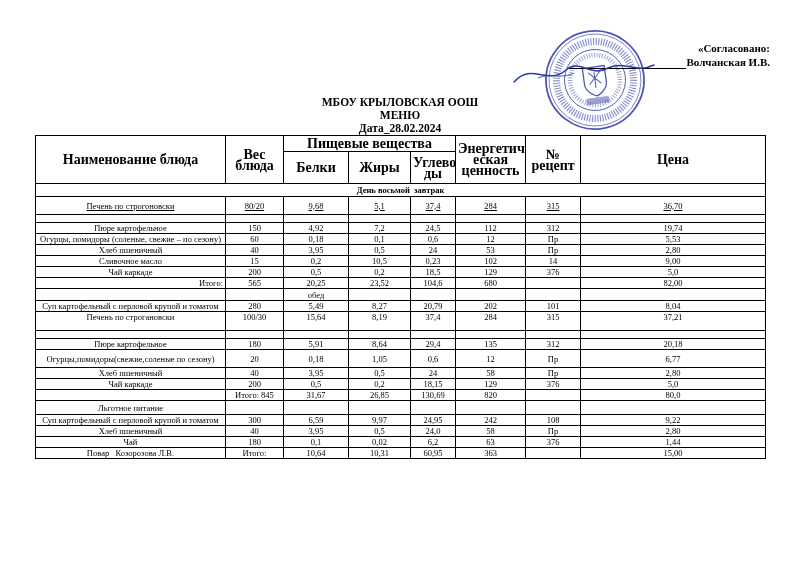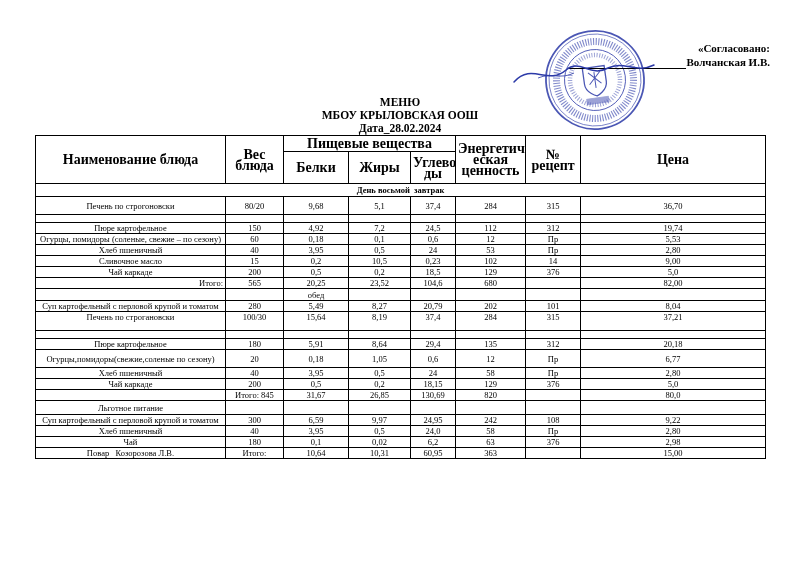--- a/index.html
+++ b/index.html
@@ -72,22 +72,22 @@
       <span class="sig-line"></span>
       <span>Волчанская И.В.</span>
     </div>
     <svg class="signature" width="150" height="34" viewBox="0 0 150 34">
       <path d="M6,26 C24,6 40,30 58,14 C72,2 82,22 100,12 C116,4 128,18 146,9" fill="none" stroke="var(--signature-blue,#2c3aa8)" stroke-width="1.5" stroke-linecap="round"></path>
       <path d="M30,22 C44,16 52,24 66,17" fill="none" stroke="var(--signature-blue,#2c3aa8)" stroke-width="1" opacity="0.8"></path>
     </svg>
   </div>
 
   <div class="title">
+    <div>МБОУ КРЫЛОВСКАЯ ООШ</div>
     <div>МЕНЮ</div>
-    <div>МБОУ КРЫЛОВСКАЯ ООШ</div>
     <div>Дата_28.02.2024</div>
   </div>
 
   <table class="menu">
     <colgroup>
       <col style="width:190px">
         <col style="width:58px">
         <col style="width:65px">
         <col style="width:62px">
       <col style="width:45px">
@@ -110,21 +110,21 @@
         <th>Белки</th>
         <th>Жиры</th>
         <th class="pre">Углево
 ды</th>
       </tr>
     </thead>
     <tbody>
         <tr style="height: 13px;">
           <td colspan="8" class="section">День восьмой&nbsp; завтрак</td>
         </tr>
-        <tr style="height: 18px;">
+        <tr style="height: 18px; text-decoration: underline;">
           <td class="c-dish">Печень по строгоновски</td>
           <td class="c-weight">80/20</td>
           <td class="c-protein">9,68</td>
           <td class="c-fat">5,1</td>
           <td class="c-carbs">37,4</td>
           <td class="c-energy">284</td>
           <td class="c-recipe">315</td>
           <td class="c-price">36,70</td>
         </tr>
         <tr style="height: 8px;">
@@ -318,21 +318,21 @@
           <td class="c-price">2,80</td>
         </tr>
         <tr style="height: 11px;">
           <td class="c-dish">Чай</td>
           <td class="c-weight">180</td>
           <td class="c-protein">0,1</td>
           <td class="c-fat">0,02</td>
           <td class="c-carbs">6,2</td>
           <td class="c-energy">63</td>
           <td class="c-recipe">376</td>
-          <td class="c-price">2,98</td>
+          <td class="c-price">1,44</td>
         </tr>
         <tr style="height: 11px;">
           <td class="c-dish">Повар&nbsp;&nbsp; Козорозова Л.В.</td>
           <td class="c-weight">Итого:</td>
           <td class="c-protein">10,64</td>
           <td class="c-fat">10,31</td>
           <td class="c-carbs">60,95</td>
           <td class="c-energy">363</td>
           <td class="c-recipe"></td>
           <td class="c-price">15,00</td>

